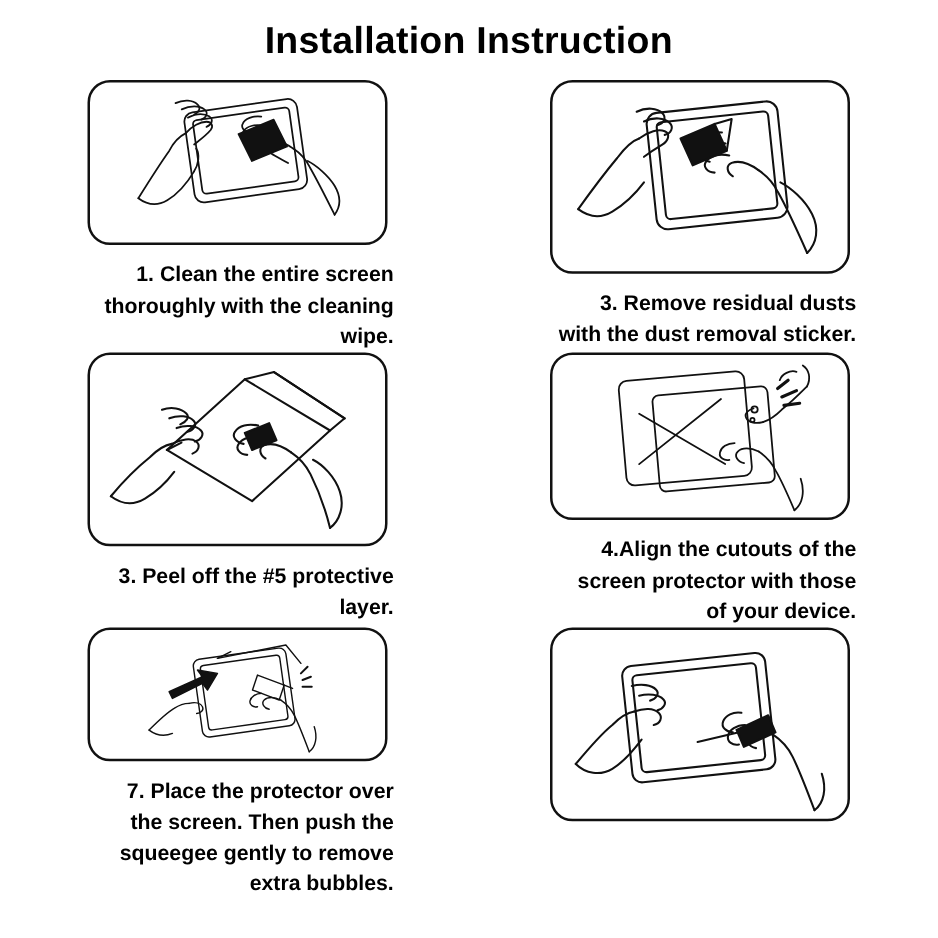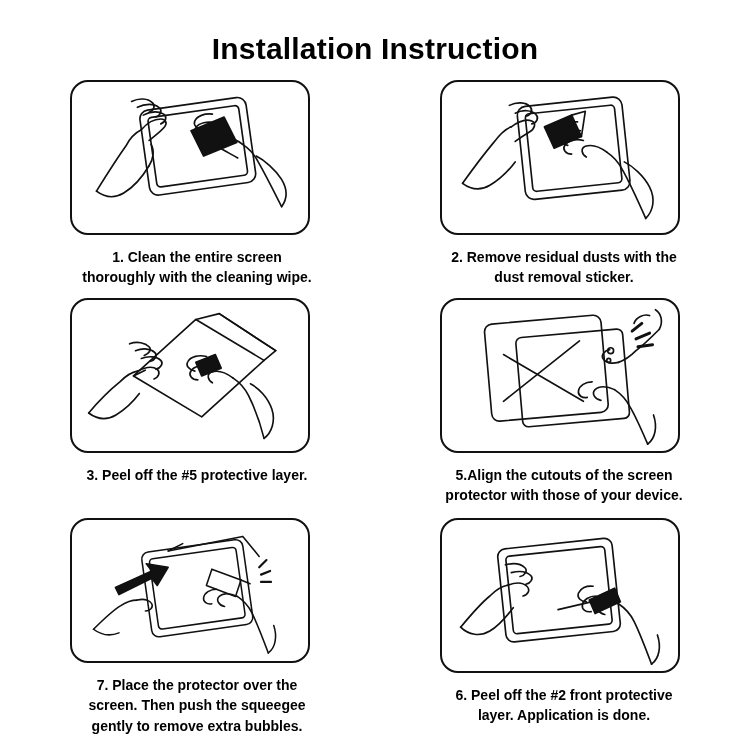--- a/index.html
+++ b/index.html
@@ -19,21 +19,21 @@
     width: 750px;
     height: 750px;
     background: #ffffff;
     box-sizing: border-box;
   }
   .title {
     text-align: center;
     font-size: 30px;
     font-weight: bold;
     letter-spacing: 0.2px;
-    padding-top: 32px;
+    padding-top: 16px;
     color: #000;
   }
   .grid {
     margin-top: 14px;
     display: grid;
     grid-template-columns: 1fr 1fr;
     grid-template-rows: 218px 220px 218px;
     column-gap: 10px;
     row-gap: 0px;
     padding: 0 10px;
@@ -55,24 +55,24 @@
     background: #fff;
   }
   .panel svg {
     display: block;
     width: 100%;
     height: 100%;
   }
   .caption {
     width: 250px;
     margin-top: 12px;
-    font-size: 14px;
+    font-size: 17px;
     font-weight: bold;
     line-height: 1.45;
-    text-align: center;
+    text-align: right;
     padding-left: 14px;
     box-sizing: border-box;
     color: #000;
   }
   .cap-r {
     padding-left: 8px;
   }
 </style>
 </head>
 <body>
@@ -131,21 +131,21 @@
             <path d="M144 60 C136 58 128 60 125 65 C122 69 126 74 132 74"></path>
             <path d="M141 50 C133 48 124 50 121 55 C118 59 122 64 128 65"></path>
             <path d="M138 41 C130 40 122 43 120 48 C118 52 122 56 127 57"></path>
             <path d="M208 140 C216 132 218 120 212 108 C206 96 194 86 186 82"></path>
 
             <path d="M104 46 L132 34 L142 56 L114 68 Z" fill="#111" stroke="#111"></path>
             <path d="M132 34 L146 30 L142 56" fill="none"></path>
           </g>
         </svg>
       </div>
-      <div class="caption cap-r">2. Remove residual dusts with the dust removal sticker.</div>
+      <div class="caption cap-r">3. Remove residual dusts with the dust removal sticker.</div>
     </div>
 
     <div class="cell">
       <div class="panel">
         <svg viewBox="0 0 240 155" xmlns="http://www.w3.org/2000/svg">
           <g fill="none" stroke="#111" stroke-width="1.7" stroke-linecap="round" stroke-linejoin="round">
 
             <path d="M62 78 L126 20 L196 62 L132 120 Z"></path>
             <path d="M126 20 L150 14 L208 52 L196 62"></path>
             <path d="M150 14 L208 52"></path>
@@ -194,21 +194,21 @@
             <path d="M176 92 C168 88 160 88 156 92 C152 96 156 102 162 103"></path>
             <path d="M153 84 C146 84 140 88 139 93 C138 98 143 101 148 100"></path>
             <path d="M210 148 C218 142 220 130 216 118"></path>
 
             <path d="M198 40 L212 34" stroke-width="3"></path>
             <path d="M200 48 L215 46" stroke-width="3"></path>
             <path d="M194 32 L204 24" stroke-width="3"></path>
           </g>
         </svg>
       </div>
-      <div class="caption cap-r">5.Align the cutouts of the screen protector with those of your device.</div>
+      <div class="caption cap-r">4.Align the cutouts of the screen protector with those of your device.</div>
     </div>
 
     <div class="cell">
       <div class="panel">
         <svg viewBox="0 0 240 155" xmlns="http://www.w3.org/2000/svg">
           <g fill="none" stroke="#111" stroke-width="1.7" stroke-linecap="round" stroke-linejoin="round">
 
             <rect x="72" y="28" width="112" height="94" rx="8" transform="rotate(-8 128 75)"></rect>
             <rect x="80" y="36" width="96" height="78" rx="4" transform="rotate(-8 128 75)"></rect>
             <path d="M96 34 L178 18 L196 40"></path>
@@ -255,17 +255,16 @@
             <path d="M180 86 C172 82 164 82 160 86 C156 90 160 96 166 97"></path>
             <path d="M157 78 C150 78 144 82 143 87 C142 92 147 95 152 94"></path>
             <path d="M154 68 C147 67 141 70 139 75 C137 80 142 84 147 84"></path>
             <path d="M214 148 C222 142 224 130 220 118"></path>
 
             <path d="M150 82 L176 70 L182 84 L156 96 Z" fill="#111" stroke="#111"></path>
             <path d="M118 92 L152 84"></path>
           </g>
         </svg>
       </div>
-      <div class="caption cap-r">6. Peel off the #2 front protective layer. Application is done.</div>
     </div>
 
   </div>
 </div>
 
 </body></html>

